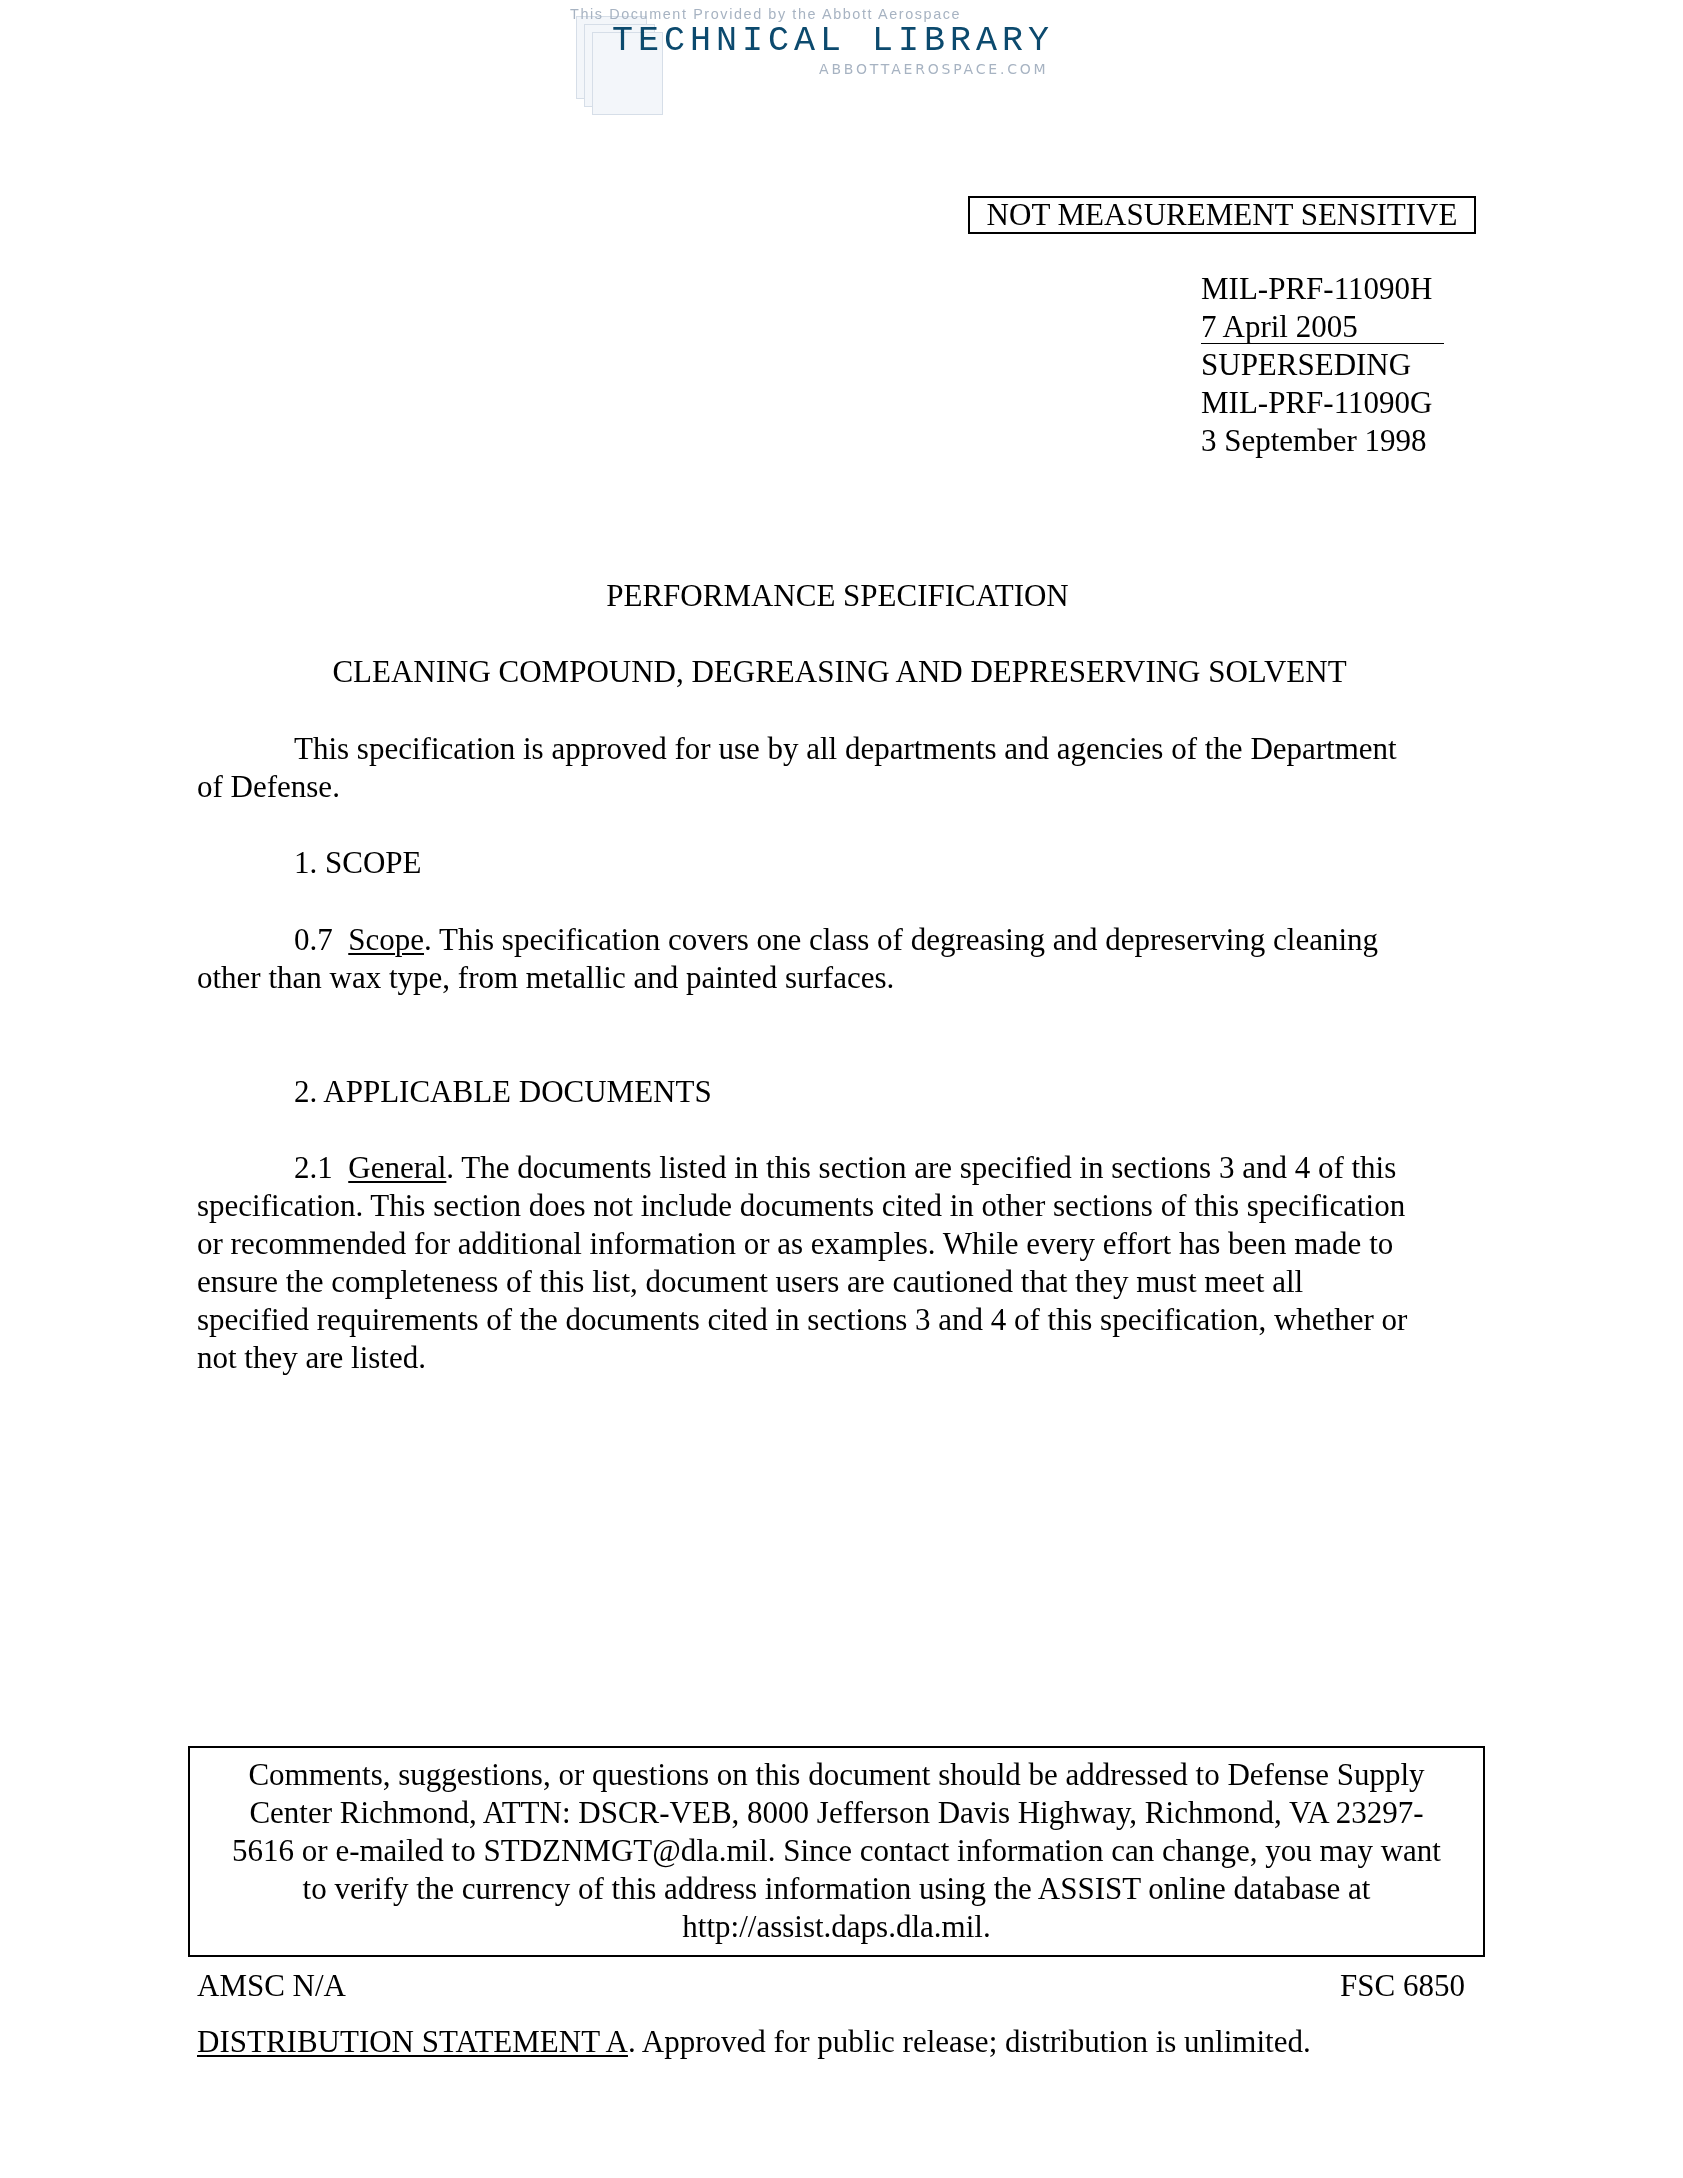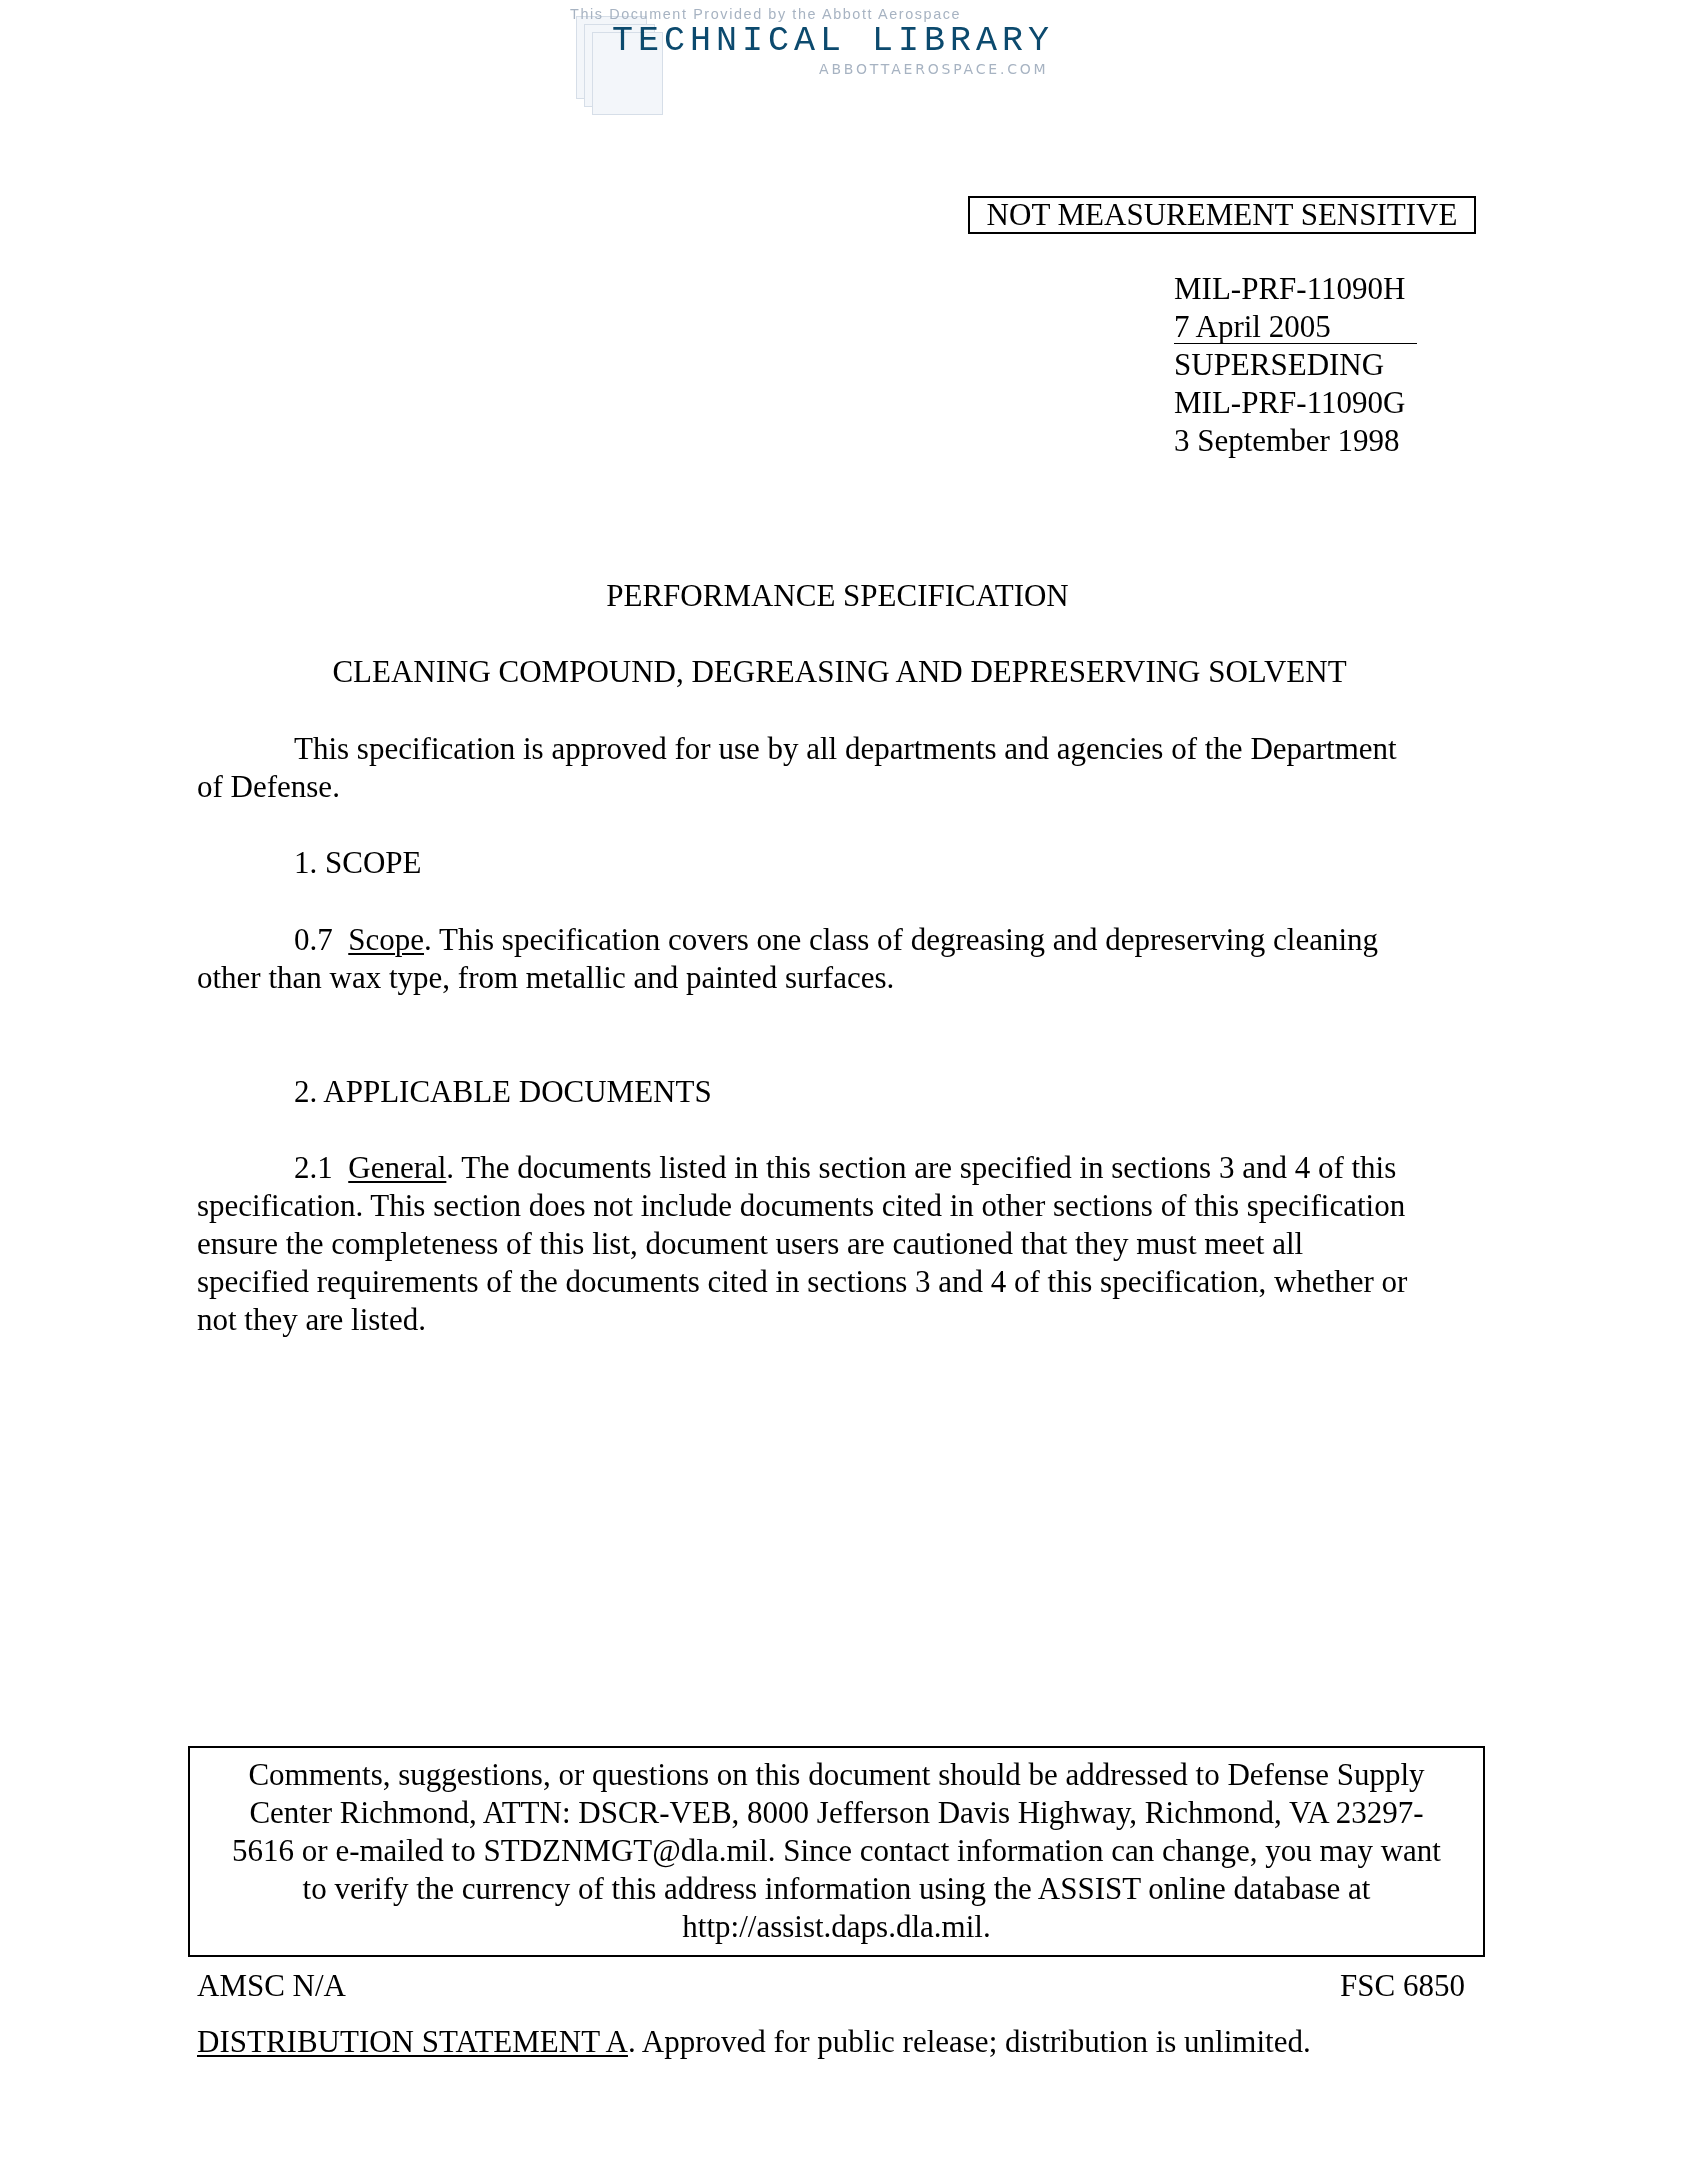--- a/index.html
+++ b/index.html
@@ -16,21 +16,21 @@
   #logo { left: 564px; top: 2px; width: 515px; height: 111px; }
   #logo .pages { position: absolute; left: 12px; top: 14px; }
   #logo .pg { position: absolute; width: 69px; height: 81px; border: 1px solid #d6dee8; background: #f3f6fa; }
   #logo .l1 { position: absolute; left: 6px; top: 4px; font-family: "Liberation Sans", sans-serif; font-size: 14.4px; letter-spacing: 1.6px; color: #a7b3c2; white-space: nowrap; }
   #logo .l2 { position: absolute; left: 48px; top: 19px; font-family: Liberation Mono, monospace; font-size: 35px; letter-spacing: 5px; color: #0c4a6e; white-space: nowrap; }
   #logo .l3 { position: absolute; left: 255px; top: 59px; font-family: "DejaVu Sans", sans-serif; font-size: 14px; letter-spacing: 2.8px; color: #a7b3c2; white-space: nowrap; text-align: center; }
 
   #nms-box { left: 968px; top: 196px; width: 508px; height: 38px; border: 2.5px solid #000; box-sizing: border-box;
              font-size: 31px; line-height: 33px; text-align: center; white-space: nowrap; }
 
-  #doc-block { left: 1174px; top: 270px; }
+  #doc-block { left: 1201px; top: 270px; }
   #doc-block .row { display: block; height: 38px; }
   #doc-block .date { display: inline-block; width: 243px; border-bottom: 1.5px solid #000; line-height: 33px; }
 
   .center { position: absolute; left: 0; width: 1683px; text-align: center; }
 
   #comments-box { left: 188px; top: 1746px; width: 1297px; height: 211px; border: 2.5px solid #000; box-sizing: border-box;
                   padding: 8px 9px 0 9px; font-size: 31px; line-height: 38px; }
   #comments-box .line { display: block; white-space: nowrap; text-align: center; }
 </style>
 </head>
@@ -76,20 +76,21 @@
   <span class="line">other than wax type, from metallic and painted surfaces.</span>
 </div>
 
 <div class="para" style="top:1073px;">
   <span class="line first">2.  APPLICABLE DOCUMENTS</span>
 </div>
 
 <div class="para" style="top:1149px;">
   <span class="line first"><span>2.1</span>&nbsp;&nbsp;<u>General</u><span>.  The documents listed in this section are specified in sections 3 and 4 of this</span></span>
   <span class="line">specification.  This section does not include documents cited in other sections of this specification</span>
+  <span class="line">or recommended for additional information or as examples.  While every effort has been made to</span>
   <span class="line">ensure the completeness of this list, document users are cautioned that they must meet all</span>
   <span class="line">specified requirements of the documents cited in sections 3 and 4 of this specification, whether or</span>
   <span class="line">not they are listed.</span>
 </div>
 
 <div id="comments-box" class="abs">
   <span class="line">Comments, suggestions, or questions on this document should be addressed to Defense Supply</span>
   <span class="line">Center Richmond, ATTN:  DSCR-VEB, 8000 Jefferson Davis Highway, Richmond, VA  23297-</span>
   <span class="line">5616 or e-mailed to STDZNMGT@dla.mil.  Since contact information can change, you may want</span>
   <span class="line">to verify the currency of this address information using the ASSIST online database at</span>

